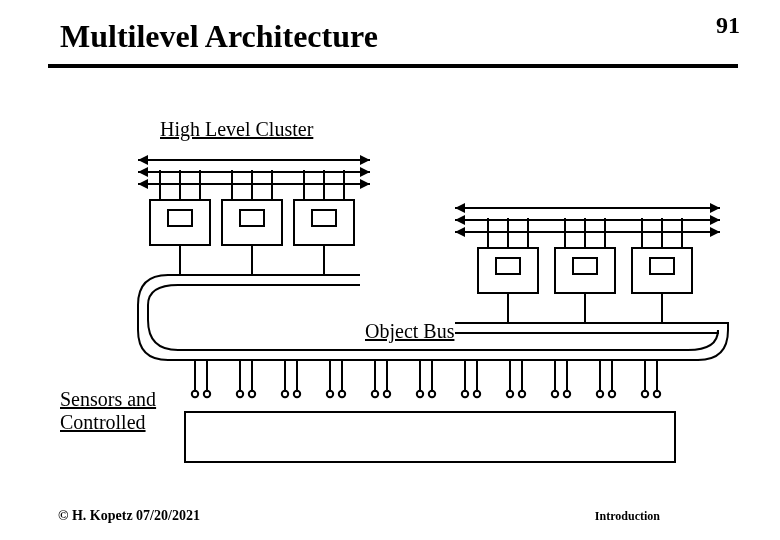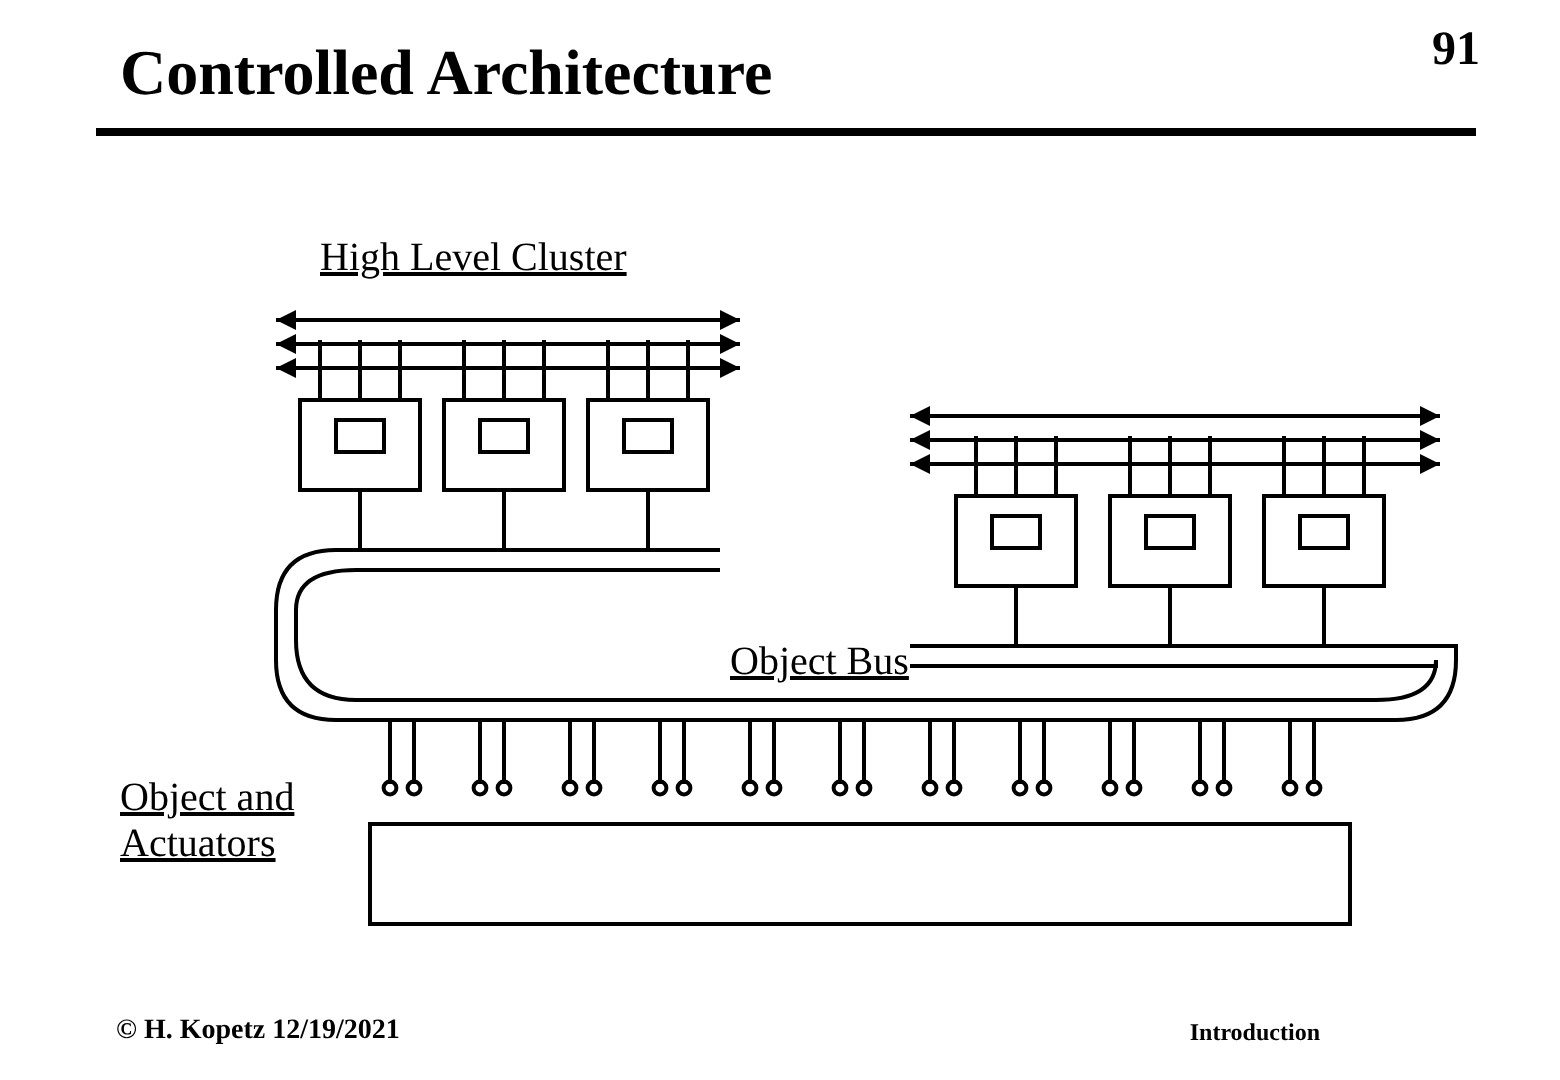--- a/index.html
+++ b/index.html
@@ -58,30 +58,30 @@
     font-size: 12px;
     font-weight: bold;
   }
   svg { position: absolute; left: 0; top: 0; }
 </style>
 </head>
 <body>
 
 <div class="slide">
 
-  <div class="title">Controlled Architecture</div>
+  <div class="title">Multilevel Architecture</div>
   <div class="pagenum">91</div>
   <div class="rule"></div>
 
   <div class="label" style="left:160px; top:118px;">High Level Cluster</div>
   <div class="label" style="left:365px; top:320px;">Object Bus</div>
-  <div class="label" style="left:60px; top:388px; width:130px;">Object and Actuators</div>
+  <div class="label" style="left:60px; top:388px; width:130px;">Sensors and Controlled</div>
   <div class="label" style="left:300px; top:428px; font-size:22px;">Controlled Object</div>
 
-  <div class="footer-left">© H. Kopetz 12/19/2021</div>
+  <div class="footer-left">© H. Kopetz 07/20/2021</div>
   <div class="footer-right">Introduction</div>
 
   <svg width="780" height="540">
     <defs>
 
       <g id="chip">
 
         <line x1="10" y1="-30" x2="10" y2="0" stroke="#000" stroke-width="2"></line>
         <line x1="30" y1="-30" x2="30" y2="0" stroke="#000" stroke-width="2"></line>
         <line x1="50" y1="-30" x2="50" y2="0" stroke="#000" stroke-width="2"></line>

